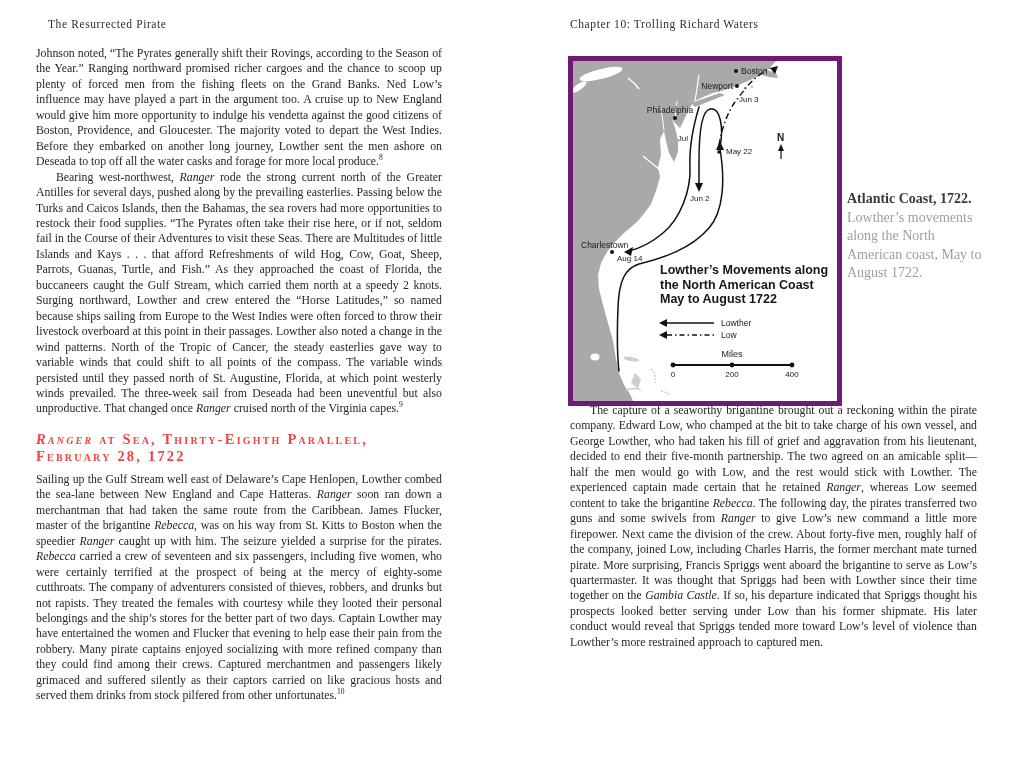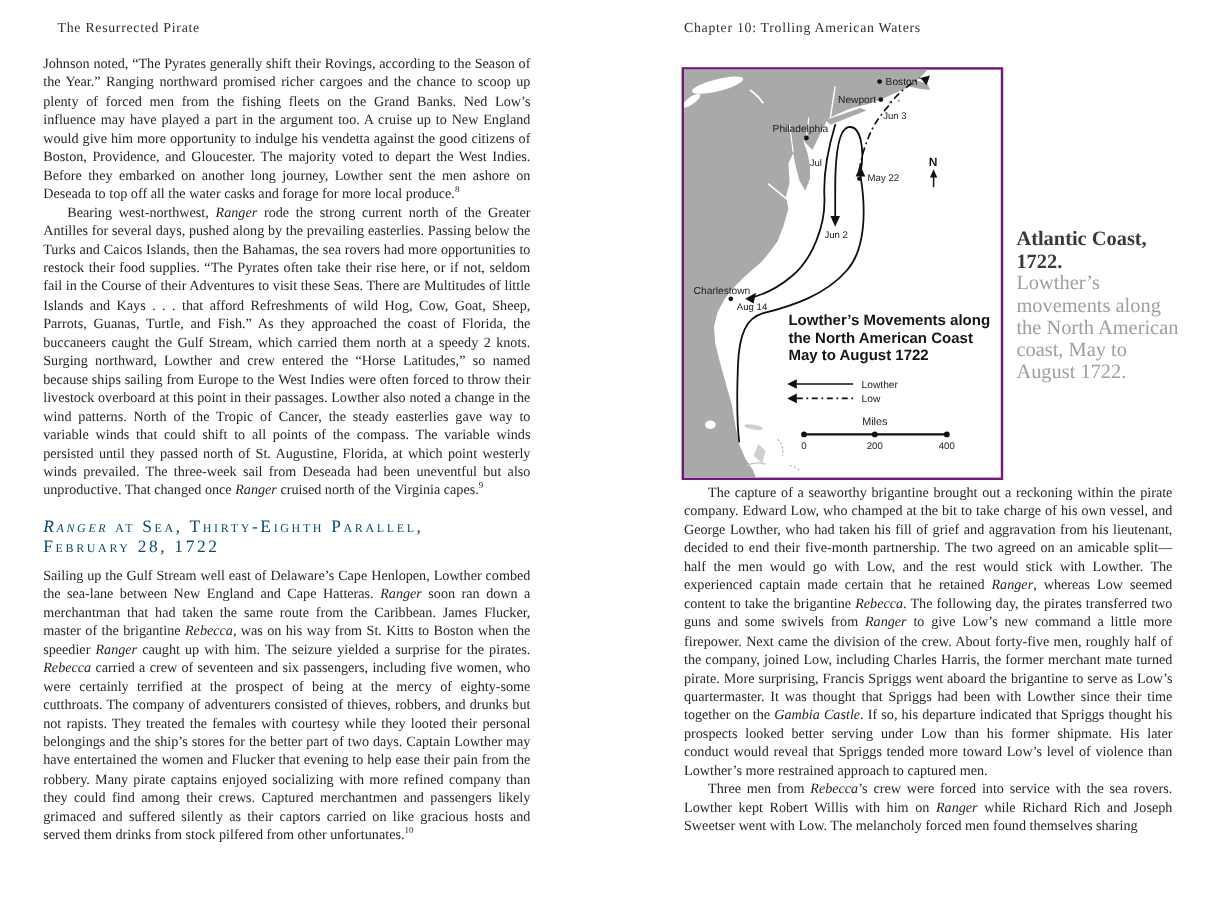--- a/index.html
+++ b/index.html
@@ -18,31 +18,31 @@
     font-size:11.8px;line-height:15.45px;color:#262626;
   }
   .body-left{left:36px;top:46px;width:406px;}
   .body-right{left:570px;top:403px;width:407px;}
   .para{margin:0;}
   .para.indent{text-indent:20px;}
   .para em{font-style:italic;}
   .para sup{font-size:7.5px;line-height:0;vertical-align:super;}
   .section-heading{
     margin:14px 0 7px 0;
-    font-size:14.5px;line-height:17px;font-weight:400;
-    font-variant:small-caps;letter-spacing:2.2px;color:#0c4a6e;
+    font-size:14.5px;line-height:17px;font-weight:700;
+    font-variant:small-caps;letter-spacing:2.2px;color:#ef4444;
   }
   .section-heading em{font-style:italic;}
   .map-figure{
     position:absolute;left:568px;top:56px;width:264px;height:340px;
-    border:2px solid #701a75;background:#ffffff;box-sizing:content-box;
+    border:5px solid #701a75;background:#ffffff;box-sizing:content-box;
   }
   .map-caption{
     position:absolute;left:847px;top:190px;width:142px;
-    font-size:17px;line-height:18.5px;
+    font-size:14px;line-height:18.5px;
   }
   .map-caption .cap-title{display:block;font-weight:700;color:#3a3a3a;}
   .map-caption .cap-body{color:#9e9e9e;}
   .folio{
     position:absolute;top:728px;text-align:center;font-size:12px;color:#1f1f1f;margin-top:38px;
   }
   .folio.left{left:48px;width:406px;}
   .folio.right{left:570px;width:407px;}
   .folio .num{font-weight:700;letter-spacing:1px;margin:0 16px;}
   .folio .diamond{color:#a8a8a8;font-size:8.5px;vertical-align:1px;}
@@ -66,21 +66,21 @@
     <p class="para">Johnson noted, “The Pyrates generally shift their Rovings, according to the Season of the Year.” Ranging northward promised richer cargoes and the chance to scoop up plenty of forced men from the fishing fleets on the Grand Banks. Ned Low’s influence may have played a part in the argument too. A cruise up to New England would give him more opportunity to indulge his vendetta against the good citizens of Boston, Providence, and Gloucester. The majority voted to depart the West Indies. Before they embarked on another long journey, Lowther sent the men ashore on Deseada to top off all the water casks and forage for more local produce.<sup>8</sup></p>
     <p class="para indent">Bearing west-northwest, <em>Ranger</em> rode the strong current north of the Greater Antilles for several days, pushed along by the prevailing easterlies. Passing below the Turks and Caicos Islands, then the Bahamas, the sea rovers had more opportunities to restock their food supplies. “The Pyrates often take their rise here, or if not, seldom fail in the Course of their Adventures to visit these Seas. There are Multitudes of little Islands and Kays . . . that afford Refreshments of wild Hog, Cow, Goat, Sheep, Parrots, Guanas, Turtle, and Fish.” As they approached the coast of Florida, the buccaneers caught the Gulf Stream, which carried them north at a speedy 2 knots. Surging northward, Lowther and crew entered the “Horse Latitudes,” so named because ships sailing from Europe to the West Indies were often forced to throw their livestock overboard at this point in their passages. Lowther also noted a change in the wind patterns. North of the Tropic of Cancer, the steady easterlies gave way to variable winds that could shift to all points of the compass. The variable winds persisted until they passed north of St. Augustine, Florida, at which point westerly winds prevailed. The three-week sail from Deseada had been uneventful but also unproductive. That changed once <em>Ranger</em> cruised north of the Virginia capes.<sup>9</sup></p>
     <h2 class="section-heading"><span><em>Ranger</em> at Sea, Thirty-Eighth Parallel,</span><br><span>February 28, 1722</span></h2>
     <p class="para">Sailing up the Gulf Stream well east of Delaware’s Cape Henlopen, Lowther combed the sea-lane between New England and Cape Hatteras. <em>Ranger</em> soon ran down a merchantman that had taken the same route from the Caribbean. James Flucker, master of the brigantine <em>Rebecca</em>, was on his way from St. Kitts to Boston when the speedier <em>Ranger</em> caught up with him. The seizure yielded a surprise for the pirates. <em>Rebecca</em> carried a crew of seventeen and six passengers, including five women, who were certainly terrified at the prospect of being at the mercy of eighty-some cutthroats. The company of adventurers consisted of thieves, robbers, and drunks but not rapists. They treated the females with courtesy while they looted their personal belongings and the ship’s stores for the better part of two days. Captain Lowther may have entertained the women and Flucker that evening to help ease their pain from the robbery. Many pirate captains enjoyed socializing with more refined company than they could find among their crews. Captured merchantmen and passengers likely grimaced and suffered silently as their captors carried on like gracious hosts and served them drinks from stock pilfered from other unfortunates.<sup>10</sup></p>
   </div>
 
   <div class="folio left">
     <span class="diamond">◆</span><span class="num">104</span><span class="diamond">◆</span>
   </div>
 
-  <div class="running-header right">Chapter 10: Trolling American Waters</div>
+  <div class="running-header right">Chapter 10: Trolling Richard Waters</div>
 
   <div class="map-figure">
     <svg viewBox="0 0 264 340" width="264" height="340">
 
       <path fill="#a9a9a9" d="M0,0 L203,0 C199,4 197,7 194,9 L203,12 L205,17 L196,16 L188,14 C181,17 173,21 166,24 C157,28 148,30 140,32 C132,35 126,38 120,41 C117,47 113,54 110,61 L107,67 L101,61 L99,58 L103,70 L105,80 L105,91 L101,101 L96,92 L93,80 L91,70 L87,78 L88,94 L85,106 L87,116 L83,130 L78,143 L73,150 L65,160 L51,172 L42,181 L34,191 L28,202 L25,214 L26,228 L30,244 L35,262 L40,280 L43,298 L46,312 L51,324 L57,333 L60,340 L0,340 Z"></path>
 
       <path fill="#a9a9a9" d="M118,42 L147,32 L152,34 L122,46 Z"></path>
       <circle cx="172" cy="27" r="1.3" fill="#a9a9a9"></circle>
       <circle cx="179" cy="26" r="1" fill="#a9a9a9"></circle>
 
@@ -152,20 +152,19 @@
     </svg>
   </div>
 
   <div class="map-caption">
     <span class="cap-title">Atlantic Coast, 1722.</span>
     <span class="cap-body">Lowther’s movements along the North American coast, May to August 1722.</span>
   </div>
 
   <div class="body-text body-right">
     <p class="para indent">The capture of a seaworthy brigantine brought out a reckoning within the pirate company. Edward Low, who champed at the bit to take charge of his own vessel, and George Lowther, who had taken his fill of grief and aggravation from his lieutenant, decided to end their five-month partnership. The two agreed on an amicable split—half the men would go with Low, and the rest would stick with Lowther. The experienced captain made certain that he retained <em>Ranger</em>, whereas Low seemed content to take the brigantine <em>Rebecca</em>. The following day, the pirates transferred two guns and some swivels from <em>Ranger</em> to give Low’s new command a little more firepower. Next came the division of the crew. About forty-five men, roughly half of the company, joined Low, including Charles Harris, the former merchant mate turned pirate. More surprising, Francis Spriggs went aboard the brigantine to serve as Low’s quartermaster. It was thought that Spriggs had been with Lowther since their time together on the <em>Gambia Castle</em>. If so, his departure indicated that Spriggs thought his prospects looked better serving under Low than his former shipmate. His later conduct would reveal that Spriggs tended more toward Low’s level of violence than Lowther’s more restrained approach to captured men.</p>
-    <p class="para indent">Three men from <em>Rebecca</em>’s crew were forced into service with the sea rovers. Lowther kept Robert Willis with him on <em>Ranger</em> while Richard Rich and Joseph Sweetser went with Low. The melancholy forced men found themselves sharing</p>
   </div>
 
   <div class="folio right">
     <span class="diamond">◆</span><span class="num">120</span><span class="diamond">◆</span>
   </div>
 
 </div>
 
 </body></html>

